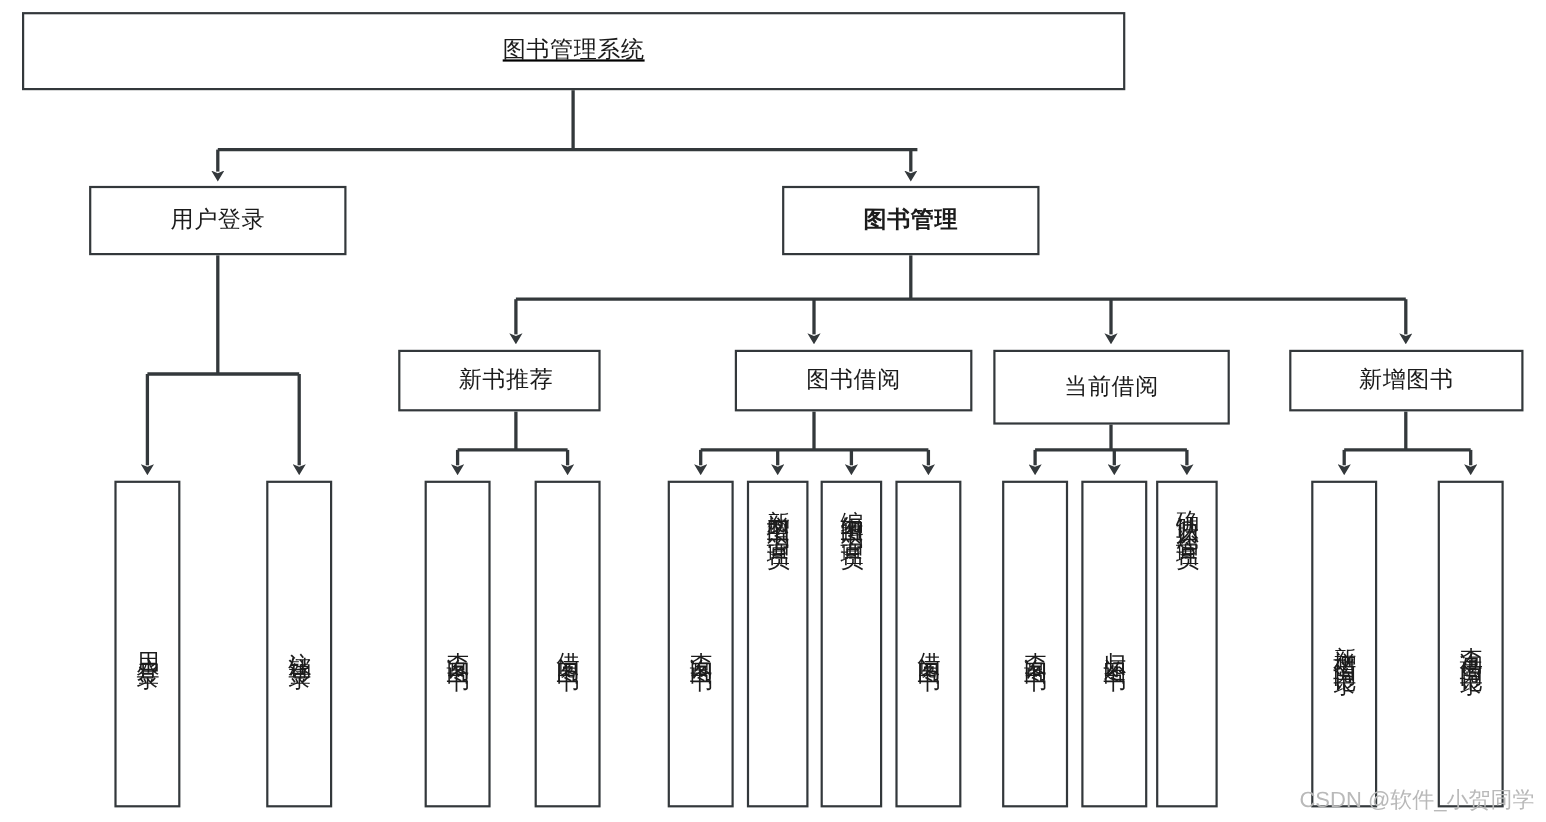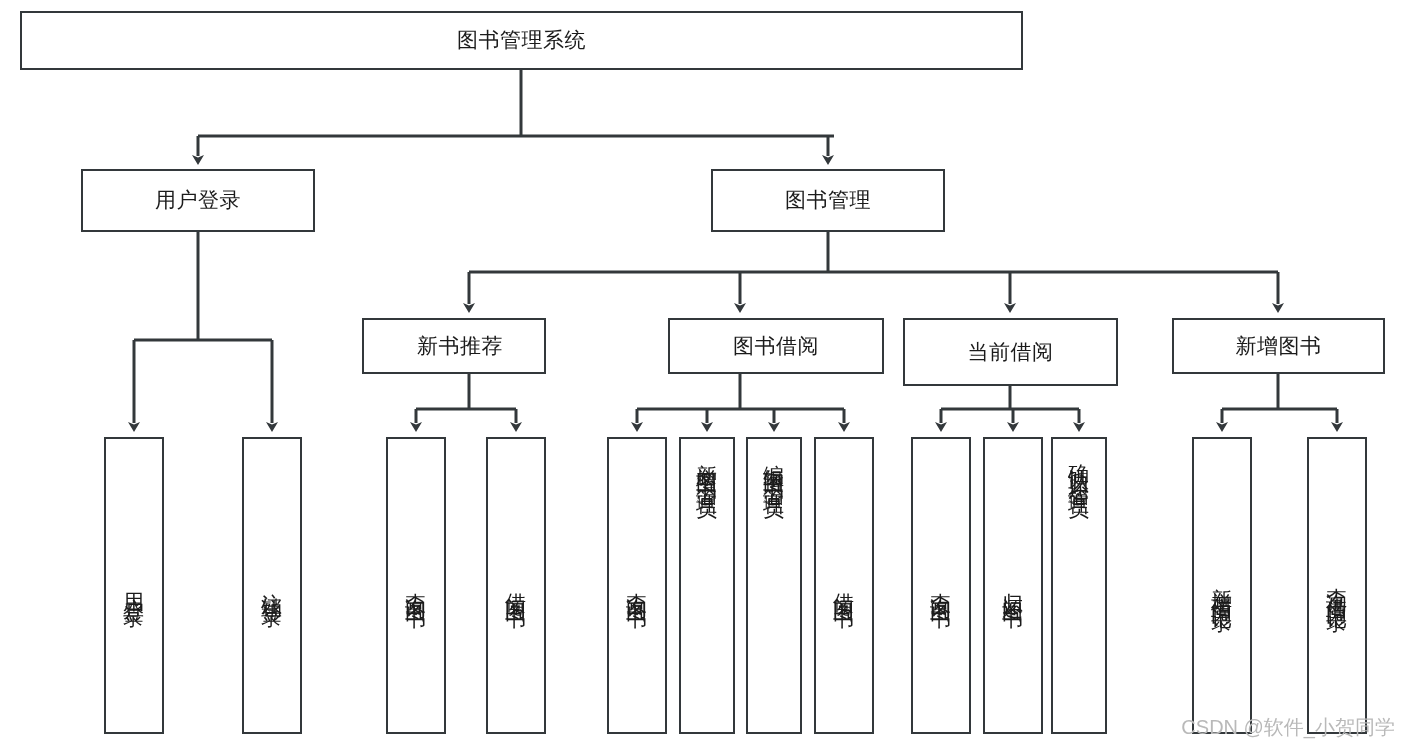--- a/index.html
+++ b/index.html
@@ -126,28 +126,28 @@
       <path d="M1013,409 L1013,423" marker-end="url(#arrow)"></path>
       <path d="M1079,409 L1079,423" marker-end="url(#arrow)"></path>
 
       <path d="M1278,374 L1278,409"></path>
       <path d="M1222,409 L1337,409"></path>
       <path d="M1222,409 L1222,423" marker-end="url(#arrow)"></path>
       <path d="M1337,409 L1337,423" marker-end="url(#arrow)"></path>
     </g>
   </svg>
 
-  <div class="node-box node-h" style="left:20px; top:11px; width:1003px; height:59px;">
+  <div class="node-box node-h" style="left:20px; top:11px; width:1003px; height:71px;text-decoration:underline;">
     <span class="node-label">图书管理系统</span>
   </div>
 
   <div class="node-box node-h" style="left:81px; top:169px; width:234px; height:63px;">
     <span class="node-label">用户登录</span>
   </div>
-  <div class="node-box node-h" style="left:711px; top:169px; width:234px; height:63px;">
+  <div class="node-box node-h" style="left:711px; top:169px; width:234px; height:63px;font-weight:bold;">
     <span class="node-label">图书管理</span>
   </div>
 
   <div class="node-box node-h" style="left:362px; top:318px; width:184px; height:56px;padding-left:12px;">
     <span class="node-label">新书推荐</span>
   </div>
   <div class="node-box node-h" style="left:632px; top:318px; width:216px; height:56px;margin-left:36px;">
     <span class="node-label">图书借阅</span>
   </div>
   <div class="node-box node-h" style="left:903px; top:318px; width:215px; height:68px;">

